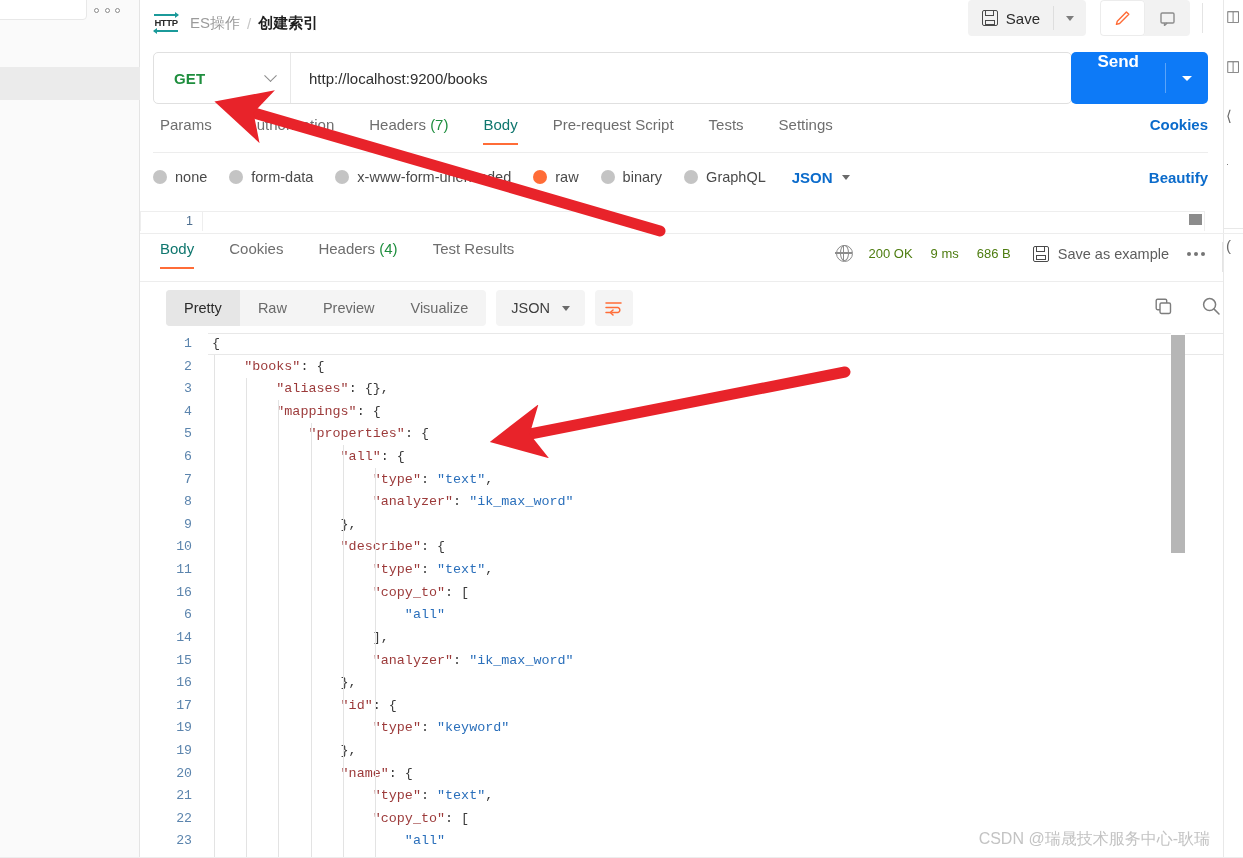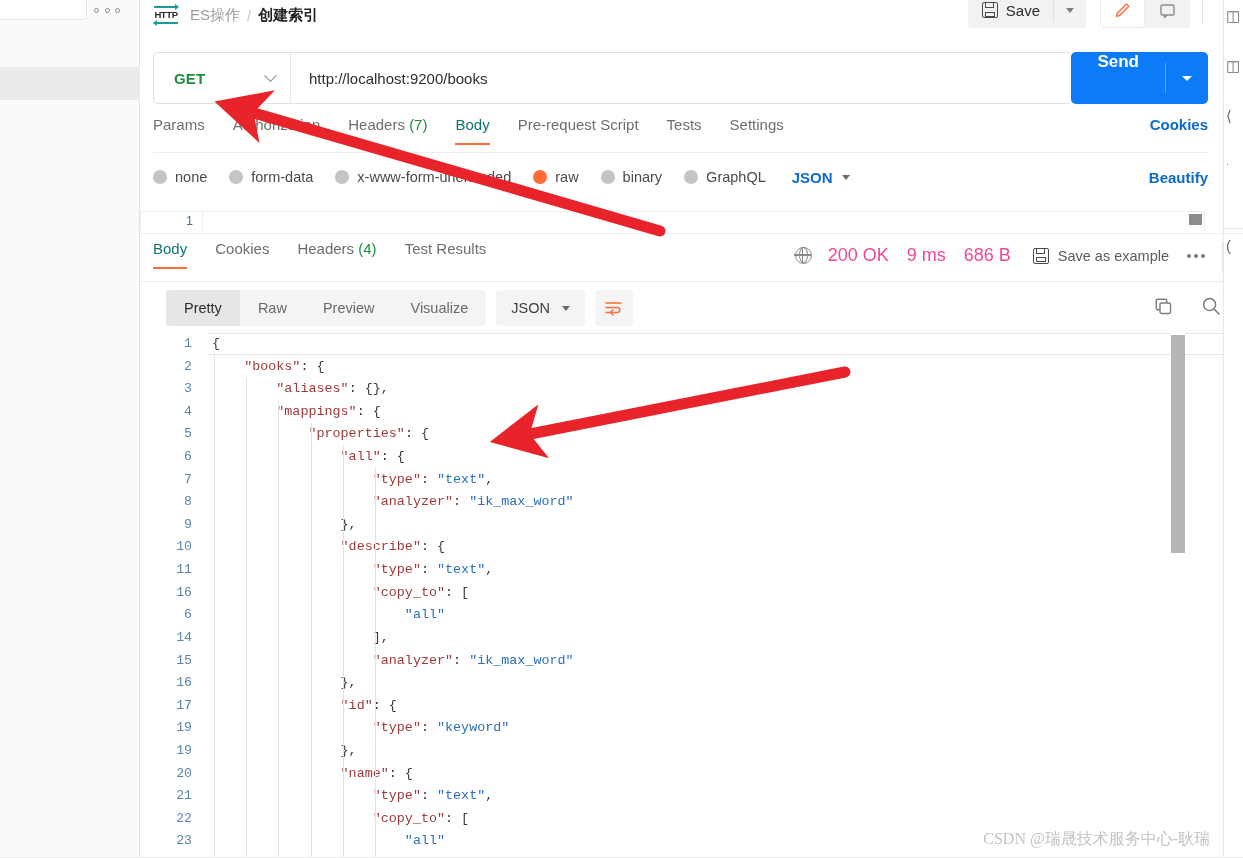--- a/index.html
+++ b/index.html
@@ -44,21 +44,21 @@
     position: absolute; left: 2px; color: #6b6b6b; font-size: 15px; line-height: 1;
   }
   .right-sep {
     position: absolute; left: 0; top: 228px; width: 20px; height: 1px; background: #e8e8e8;
   }
 
   
   .main { position: absolute; left: 140px; top: 0; width: 1083px; height: 858px; background: #fff; }
 
   
-  .header { position: absolute; left: 0; top: 0; width: 1083px; height: 40px; }
+  .header { position: absolute; left: 0; top: 8px; width: 1083px; height: 40px; }
   .bc { position: absolute; left: 13px; top: 2px; display: flex; align-items: center; height: 26px; }
   .http-ico {
     width: 26px; height: 20px; position: relative; margin-right: 11px;
     display: flex; align-items: center; justify-content: center;
   }
   .http-ico .txt {
     font-family: "Liberation Sans", sans-serif; font-size: 9.5px; font-weight: 700;
     color: #2a2a2a; letter-spacing: -0.4px; line-height: 1;
   }
   .http-ico .bar-top, .http-ico .bar-bot {
@@ -137,21 +137,21 @@
   .send-caret { display:flex; align-items:center; padding: 0 16px; }
   .caret-w { width:0;height:0;border-left:5px solid transparent;border-right:5px solid transparent;border-top:5.5px solid #fff; }
 
   
   .req-tabs {
     position: absolute; left: 13px; top: 116px; width: 1055px; height: 34px;
     display: flex; align-items: flex-start;
   }
   .rtab {
     font-size: 15px; color: #6e6e6e; margin-right: 28px; position: relative;
-    padding-bottom: 12px; cursor: pointer; white-space: nowrap;
+    padding-bottom: 12px; cursor: pointer; white-space: nowrap; margin-left: 7px;
   }
   .rtab .cnt { color: #1e8e3e; }
   .rtab.active { color: #0f766e; }
   .rtab.active::after {
     content: ""; position: absolute; left: 0; right: 0; bottom: 0; height: 2.5px; background: #ff6c37;
   }
   .cookies-link {
     position: absolute; right: 0; top: 0; font-size: 15px; color: #0b6bcb; font-weight: 700; cursor: pointer;
   }
   .tabs-underline { position:absolute; left:13px; top:152px; width:1055px; height:1px; background:#ededed; }
@@ -182,21 +182,21 @@
   .req-bottom-line { position:absolute; left: 140px; top: 233px; width: 1103px; height: 1px; background:#ededed; }
 
   
   .resp-tabs { position: absolute; left: 0; top: 240px; width: 1083px; height: 36px; display: flex; align-items: flex-start; padding-left: 13px; }
   .resp-status { position: absolute; right: 18px; top: 245px; display: flex; align-items: center; gap: 0; }
   .glob { width:17px;height:17px;border:1.4px solid #8c8c8c;border-radius:50%;position:relative; margin-right:16px;}
   .glob::before{content:"";position:absolute;left:-1.4px;top:6.3px;width:16.8px;height:1.3px;background:#8c8c8c;}
   .glob::after{content:"";position:absolute;left:6.3px;top:-1.4px;width:1.3px;height:16.8px;background:#8c8c8c;
     box-shadow: none;}
   .glob .ell{position:absolute;left:3.3px;top:-1.4px;width:9px;height:16.8px;border:1.3px solid #8c8c8c;border-radius:50%;}
-  .stat { font-size: 18px; color: #ec4899; margin-right: 18px; white-space: nowrap; }
+  .stat { font-size: 13px; color: #4d7c0f; margin-right: 18px; white-space: nowrap; }
   .saveex { display:flex; align-items:center; gap: 9px; font-size: 14.5px; color:#5d5d5d; cursor:pointer; margin-left: 4px;}
   .dots3 { display:flex; gap:3px; margin-left:18px; cursor:pointer; }
   .dots3 i { width:4px;height:4px;border-radius:50%;background:#757575;display:block; }
   .resp-divider { position:absolute; right: 0; top: 242px; width:1px; height:30px; background:#e4e4e4; }
   .resp-underline { position:absolute; left:0; top:281px; width:1083px; height:1px; background:#ededed; }
 
   
   .viewer-bar { position: absolute; left: 26px; top: 289px; width: 1055px; height: 38px; display: flex; align-items: center; }
   .seg { display:flex; background:#f4f4f4; border-radius:4px; overflow:hidden; height:36px; }
   .seg .it {
@@ -230,21 +230,21 @@
   .jv-scroll-track { position:absolute; right: 38px; top: 0; width: 14px; height: 525px; background: #fff; }
   .jv-scroll-thumb { position:absolute; right: 38px; top: 2px; width: 14px; height: 218px; background: #b6b6b6; }
   .indent-guide { position:absolute; width:1px; background:#e3e3e3; }
 
   
   .arrows { position:absolute; left:0; top:0; width:1243px; height:858px; pointer-events:none; }
 
   
   .watermark {
     position:absolute; right: 33px; bottom: 8px; font-size: 16px; color: #c3c3c3;
-    font-family: Liberation Serif, serif; white-space: nowrap;
+    font-family: Liberation Sans, sans-serif; white-space: nowrap;
   }
   .bottom-line { position:absolute; left: 0; bottom: 0; width: 1243px; height: 1px; background: #ededed; }
 </style>
 </head>
 <body>
 
 <div id="app">
 
   <div class="left-strip">
     <div class="left-card"></div>

